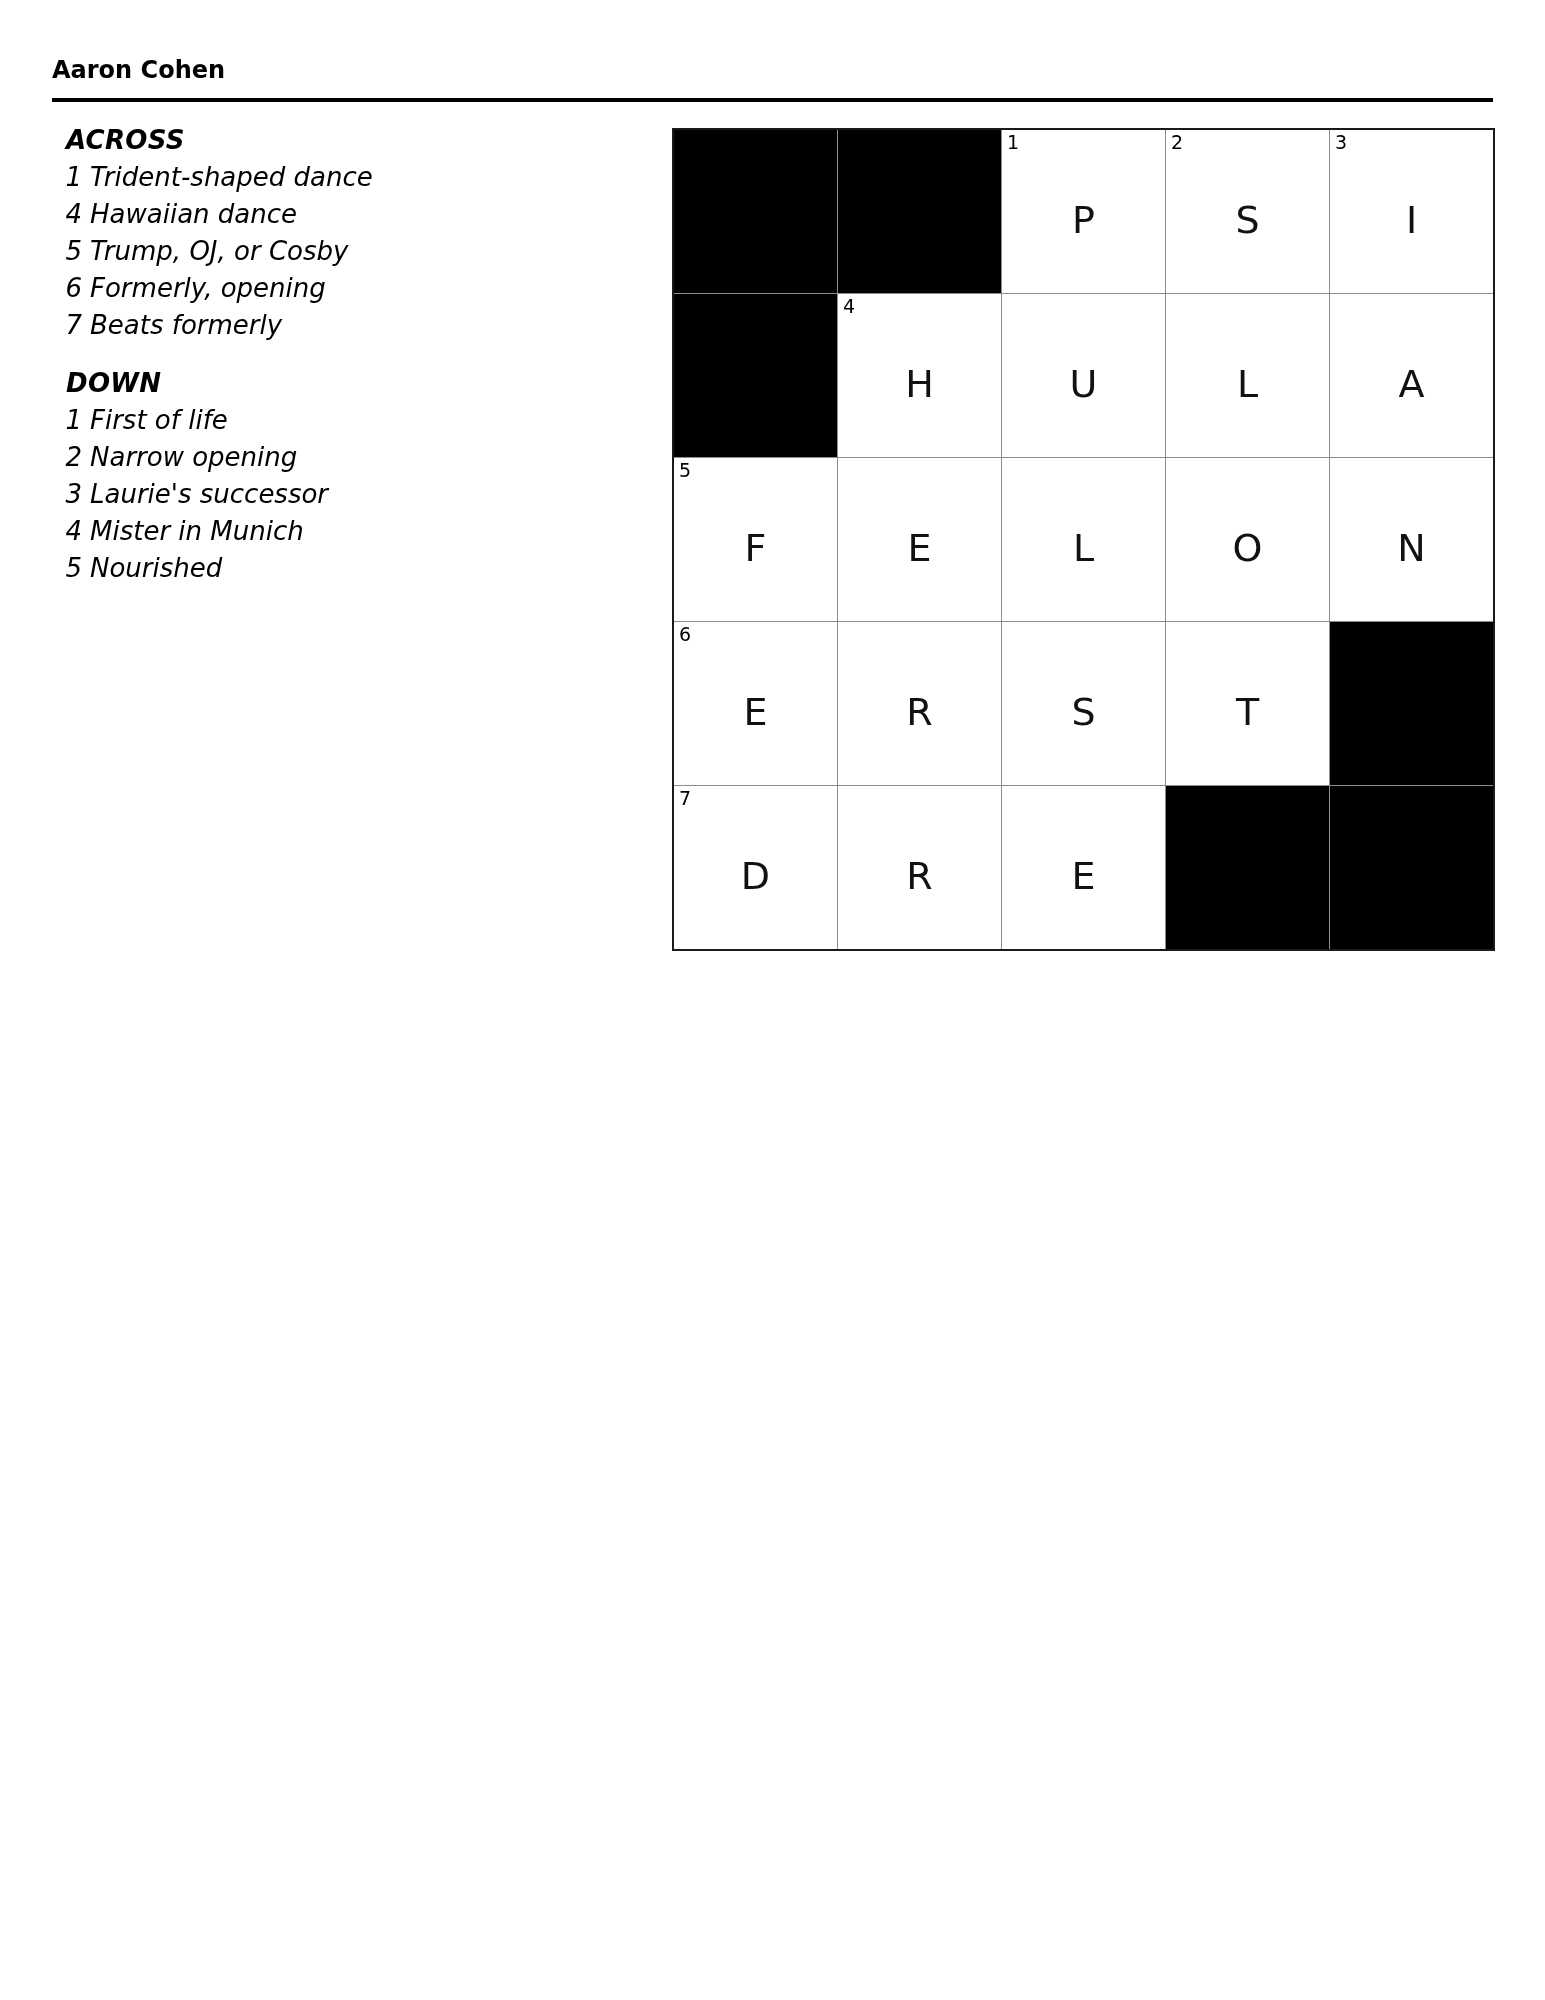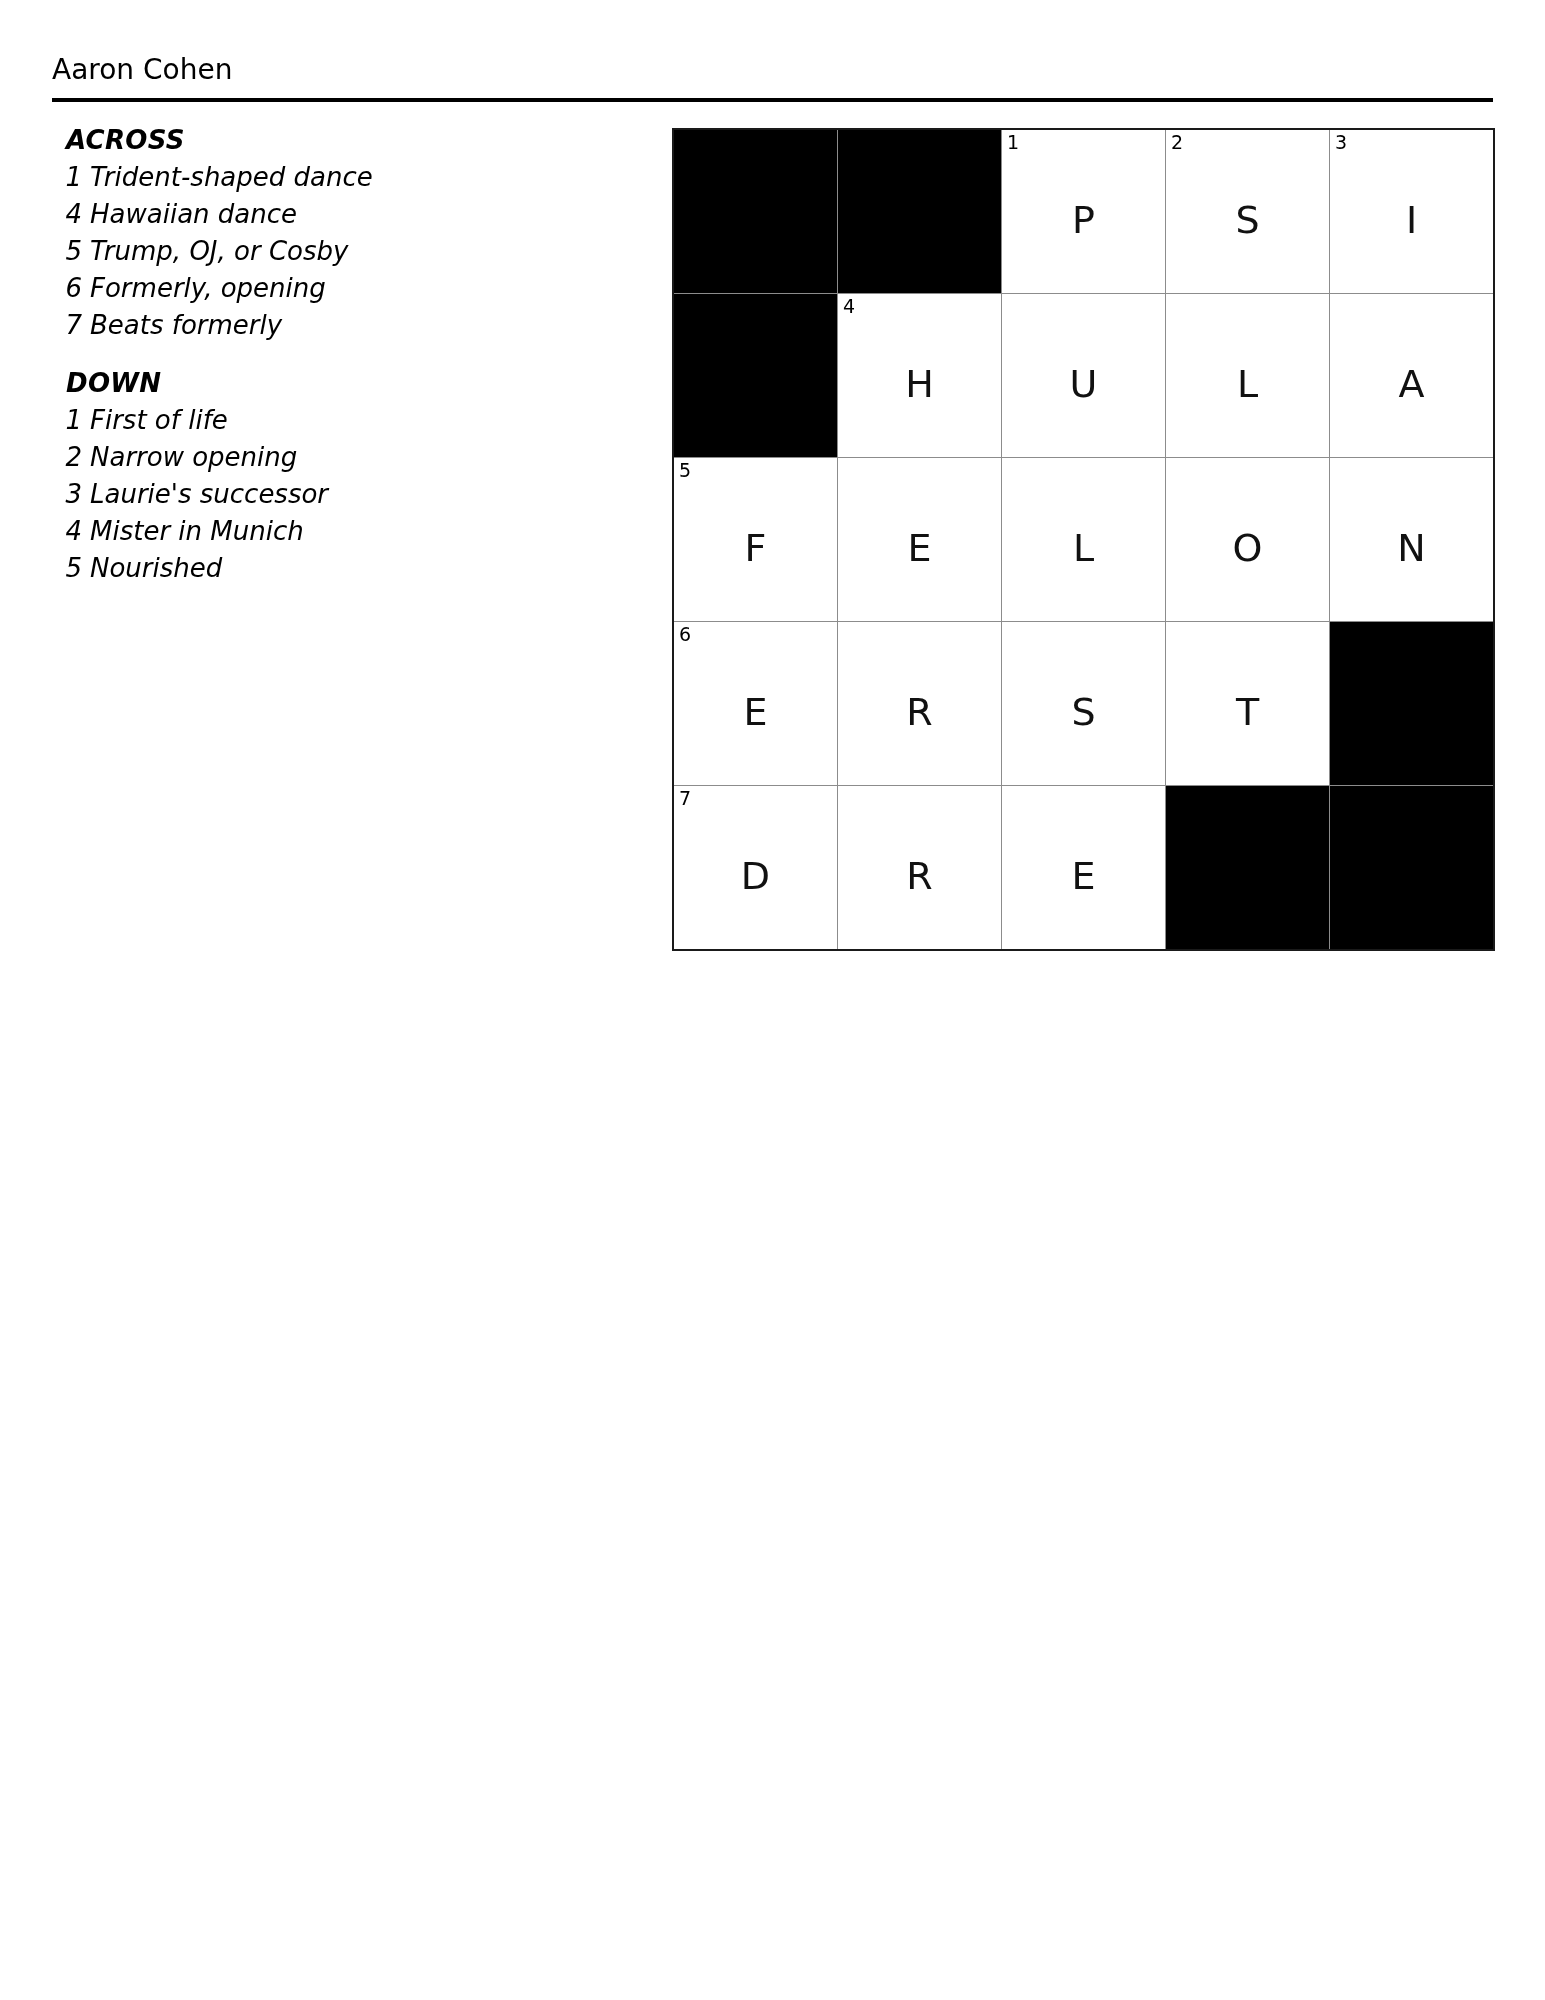--- a/index.html
+++ b/index.html
@@ -31,22 +31,22 @@
 
   #puzzle-title {
     font-size: 35px;
     font-weight: 400;
     line-height: 44px;
     letter-spacing: 0px;
     white-space: nowrap;
   }
 
   #puzzle-author {
-    font-size: 28px;
-    font-weight: 400;
+    font-size: 24px;
+    font-weight: 700;
     line-height: 44px;
     white-space: nowrap;
     padding-top: 8px;
   }
 
   #header-rule {
     position: absolute;
     left: 52px;
     top: 98px;
     width: 1441px;

